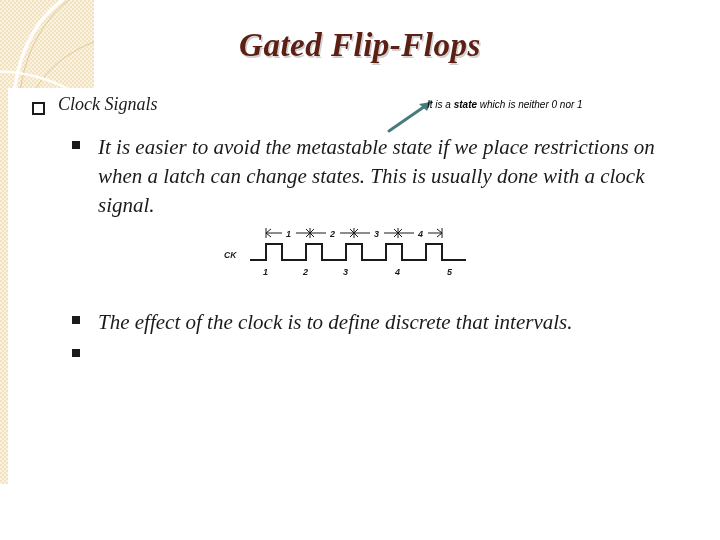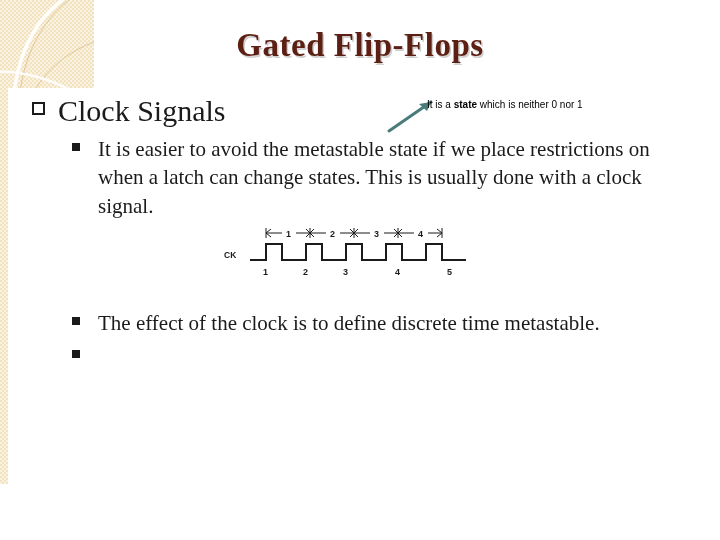--- a/index.html
+++ b/index.html
@@ -7,20 +7,21 @@
     padding: 0;
     background: #ffffff;
   }
   #slide {
     position: relative;
     width: 720px;
     height: 484px;
     background: #ffffff;
     overflow: hidden;
     font-family: "Liberation Serif", "DejaVu Serif", serif;
+    font-style: italic;
   }
 
   
   .beige {
     position: absolute;
     background-color: #f3e2be;
     background-image:
       linear-gradient(45deg, rgba(255,255,255,.55) 25%, transparent 25%, transparent 75%, rgba(255,255,255,.55) 75%),
       linear-gradient(45deg, rgba(255,255,255,.55) 25%, transparent 25%, transparent 75%, rgba(255,255,255,.55) 75%);
     background-size: 4px 4px;
@@ -72,25 +73,25 @@
   #callout-text b { font-weight: bold; }
 
   
   #body {
     position: absolute;
     left: 30px; top: 94px;
     width: 660px;
   }
   .lvl1 {
     position: relative;
-    font-size: 30px;
+    font-size: 18px;
     color: #1b1b1b;
     line-height: 1.15;
     padding-left: 28px;
-    margin-bottom: 6px;
+    margin-bottom: 18px;
   }
   .lvl1 .sqbullet {
     position: absolute;
     left: 2px; top: 8px;
     width: 13px; height: 13px;
     border: 2px solid #1b1b1b;
     box-sizing: border-box;
     background: transparent;
   }
   .lvl2 {
@@ -165,21 +166,21 @@
 
     <div class="lvl2" style="width:560px;">
       <span class="sqbullet"></span>
       <span>It is easier to avoid the metastable state if we place restrictions on when a latch can change states. This is usually done with a clock signal.</span>
     </div>
 
     <div style="height:84px;"></div>
 
     <div class="lvl2">
       <span class="sqbullet"></span>
-      <span>The effect of the clock is to define discrete time metastable.</span>
+      <span>The effect of the clock is to define discrete that intervals.</span>
     </div>
 
     <div class="lvl2" style="width:630px;">
       <span class="sqbullet"></span>
     </div>
 
     <div class="lvl2" style="width:625px;">
       <span class="sqbullet"></span>
     </div>
 

